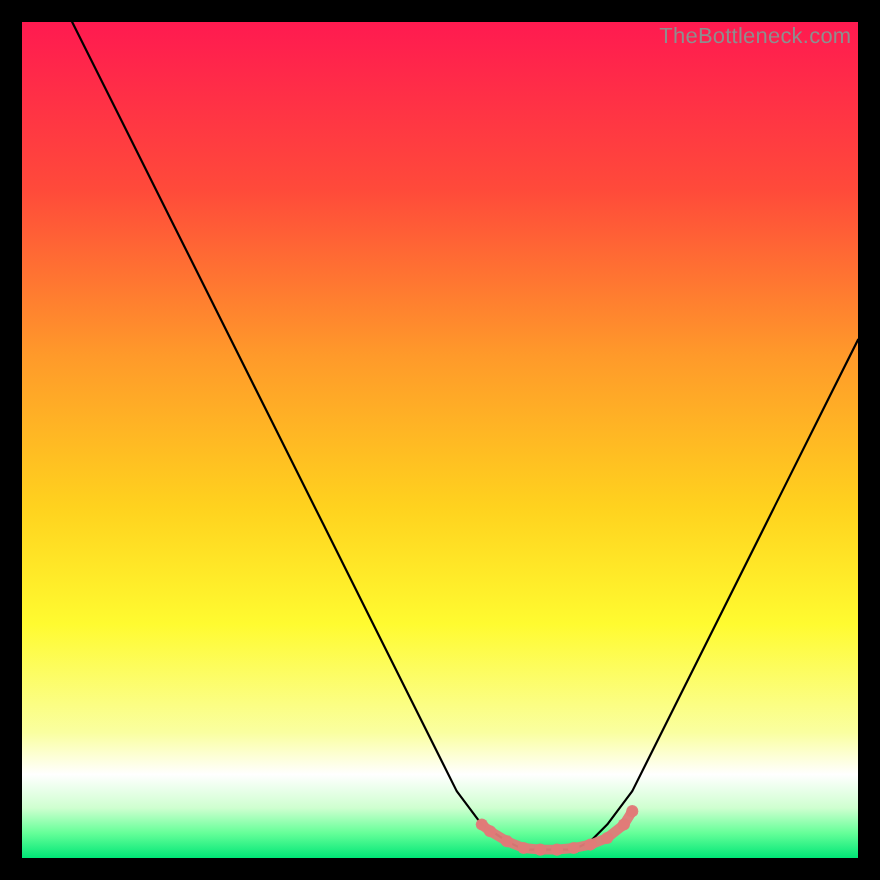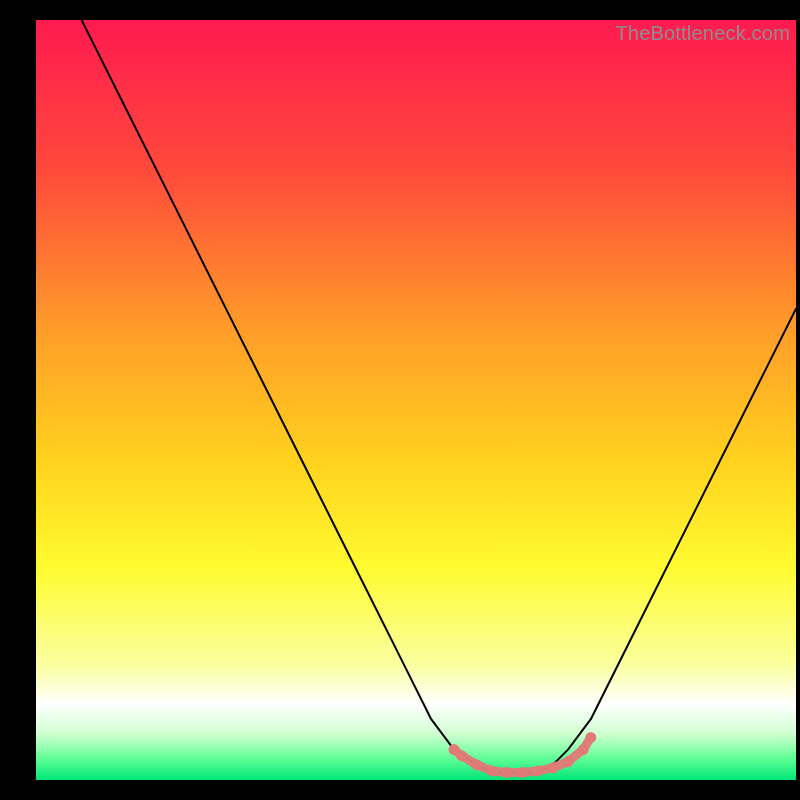--- a/index.html
+++ b/index.html
@@ -6,21 +6,21 @@
     margin: 0;
     padding: 0;
     width: 800px;
     height: 800px;
     background: #000;
     overflow: hidden;
     font-family: Arial, Helvetica, sans-serif;
   }
   .frame {
     position: absolute;
-    left: 36px;
+    left: 20px;
     top: 20px;
     width: 760px;
     height: 544px;
     background: #000;
   }
   .plot-area {
     position: absolute;
     left: 0;
     top: 0;
     width: 760px;

